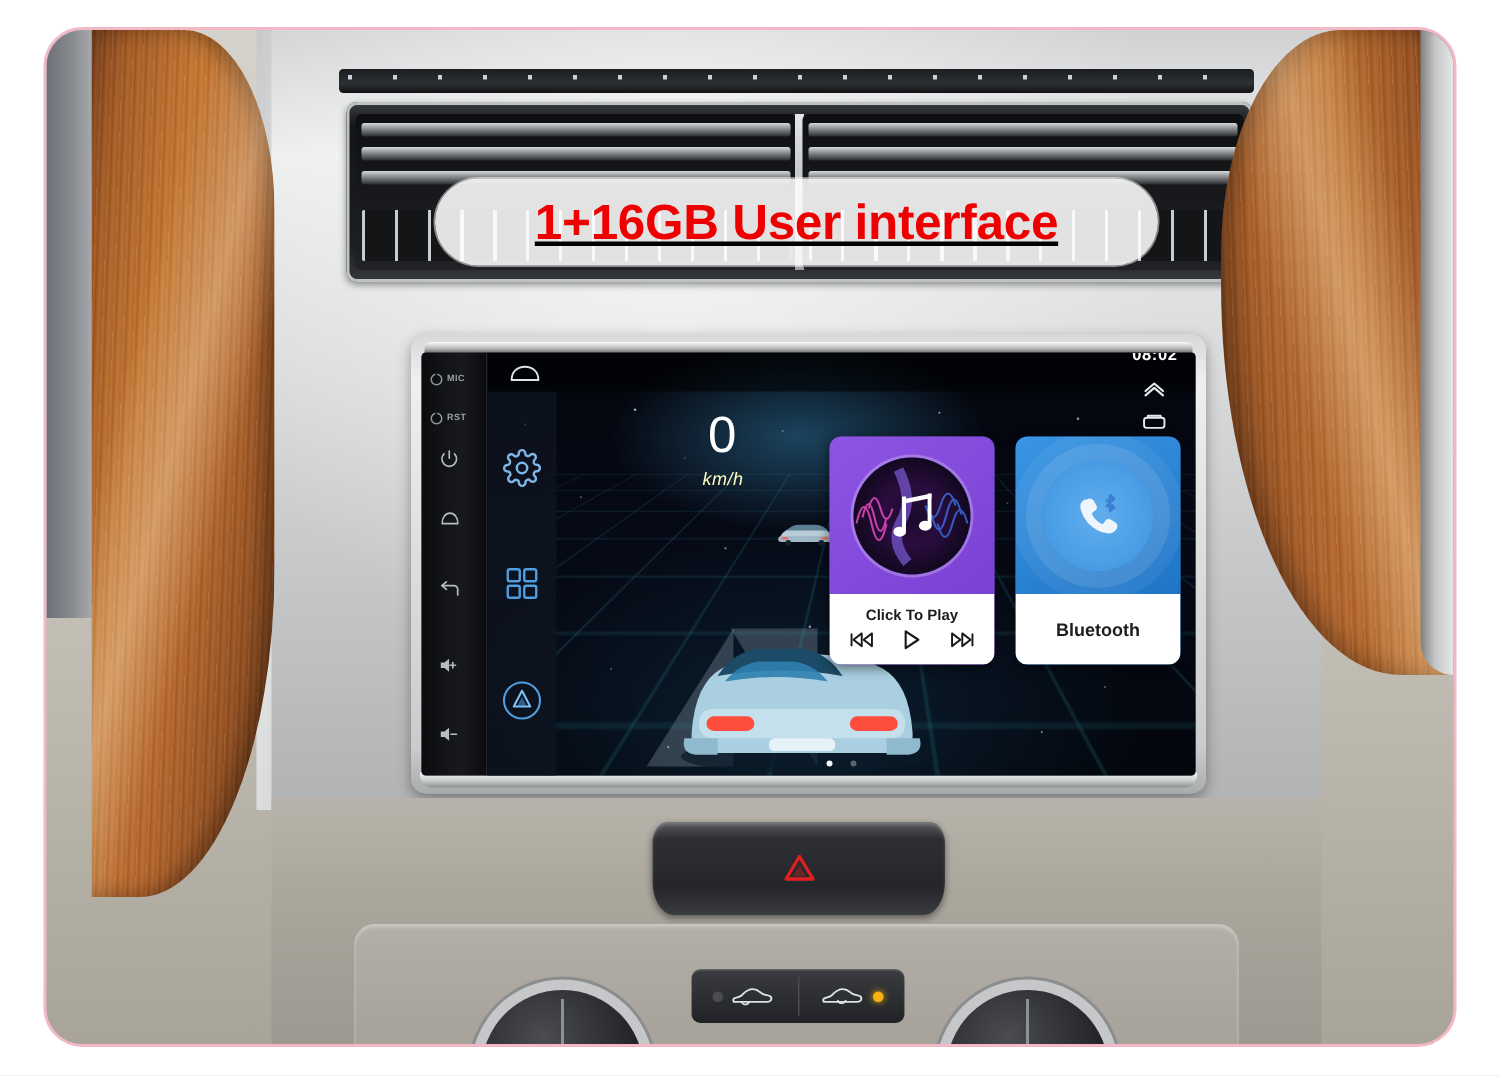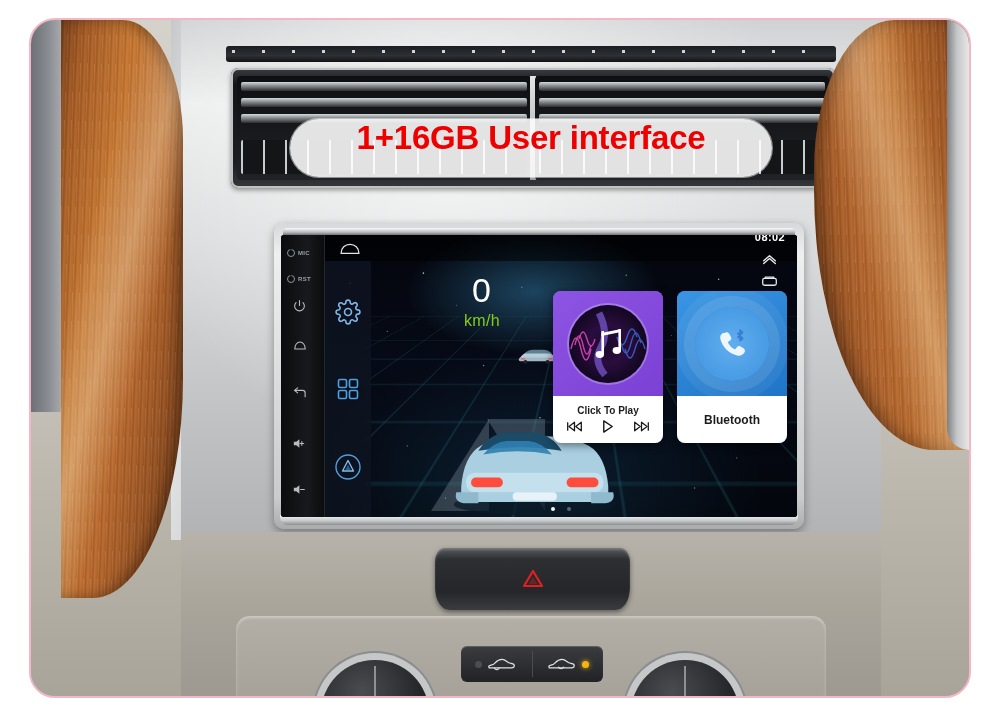--- a/index.html
+++ b/index.html
@@ -124,22 +124,23 @@
     border-radius: 2px; }
   .vent-divider { position:absolute; left:299px; top:8px; width:6px; height:104px;
     background: linear-gradient(to bottom,#e3e5e6,#9b9d9f); }
 
   
   .banner {
     position: absolute; left: 259px; top: 99px;
     width: 482px; height: 58px;
     background: rgba(255,255,255,.88);
     border-radius: 29px;
-    display: flex; align-items: flex-start; justify-content: center;
+    display: flex; align-items: center; justify-content: center;
     box-shadow: 0 0 0 1px rgba(255,255,255,.5);
+    text-decoration: underline;
   }
   .banner-text {
     color: #ef0000;
     font-size: 33px;
     font-weight: bold;
     letter-spacing: -0.2px;
     white-space: nowrap;
     font-family: "Liberation Sans", sans-serif;
   }
 
@@ -220,21 +221,21 @@
     position:absolute; left:0; top:26px; width:46px; bottom:0;
     background: rgba(14,20,32,.80);
     display:flex; flex-direction:column; align-items:center;
     z-index:4;
   }
   .dock-item { color:#7fb6e8; display:flex; align-items:center; justify-content:center; }
 
   
   .speedo { position:absolute; left:62px; top:38px; width:190px; text-align:center; z-index:3; }
   .speed-val { color:#fff; font-size:34px; font-weight:300; line-height:1; letter-spacing:1px; }
-  .speed-unit { color:#84cc16; font-size:16px; margin-top:5px; letter-spacing:.3px; }
+  .speed-unit { color:#fef9c3; font-size:12px; margin-top:5px; letter-spacing:.3px;font-style:italic; }
 
   
   .road { position:absolute; left:40px; right:0; top:64px; bottom:0; overflow:hidden; }
   .road-grid {
     position:absolute; left:-10%; top:8%; width:120%; height:92%;
     background:
       repeating-linear-gradient(to right, rgba(45,160,170,.22) 0 1px, transparent 1px 34px),
       repeating-linear-gradient(to bottom, rgba(45,160,170,.16) 0 1px, transparent 1px 18px);
     transform: perspective(140px) rotateX(58deg);
     transform-origin: top center;

